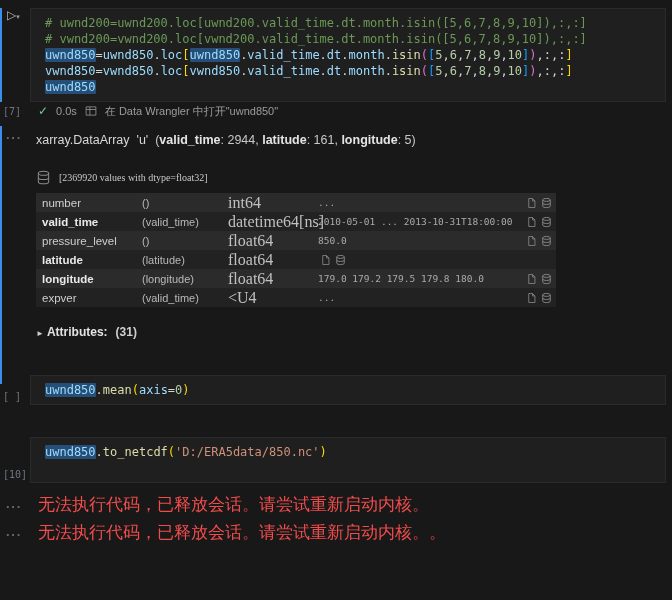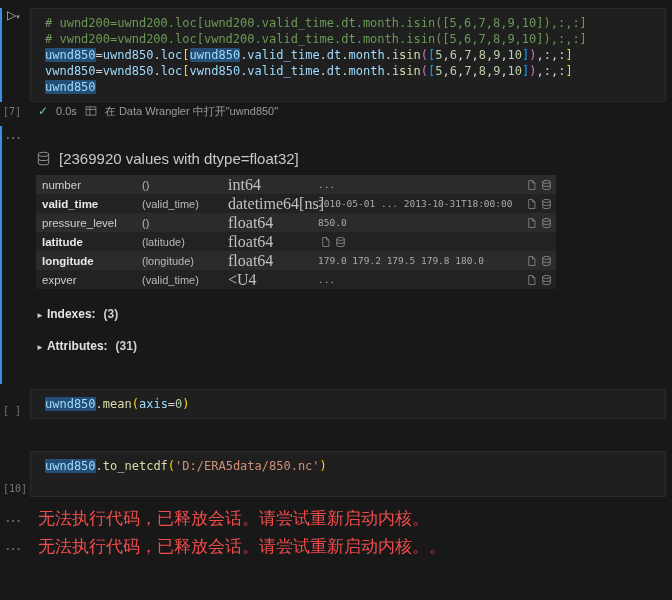--- a/index.html
+++ b/index.html
@@ -62,21 +62,21 @@
   .ic { color:#8a8a8a; flex-shrink:0; }
 
   .out { padding-left:6px; }
   .xr-header { margin-top:4px; font-size:12.5px; white-space:pre; line-height:16px; }
   .tk.xt { color:#d8d8d8; }
   .tk.xn { color:#d8d8d8; }
   .tk.xb { color:#e4e4e4; font-weight:700; }
   .tk.xf { color:#c8c8c8; }
 
   .xr-preview { margin-top:22px; display:flex; align-items:center; gap:8px; }
-  .xr-preview .txt { font-family:Liberation Sans, sans-serif; font-size:15px; color:#c9c9c9; }
+  .xr-preview .txt { font-family:Liberation Serif, serif; font-size:10px; color:#c9c9c9; }
 
   .xr-sec { margin-top:18px; font-size:12px; cursor:pointer; }
   .xr-sec .arrow { font-size:8px; color:#cccccc; margin-right:3px; }
   .xr-sec .lbl { font-weight:700; color:#e2e2e2; }
   .xr-sec .cnt { font-weight:700; color:#d0d0d0; margin-left:8px; }
 
   .xr-table { margin-top:8px; width:520px; }
   .xr-row { height:19px; display:flex; align-items:center; padding-left:6px; }
   .xr-row:nth-child(odd)  { background:#2b2b2b; }
   .xr-row:nth-child(even) { background:#222222; }
@@ -121,20 +121,21 @@
       <span class="wr-link">在 Data Wrangler 中打开"uwnd850"</span>
     </div>
   </div>
 </div>
 
 <div class="row" id="row-out1">
   <div class="gutter">
     <div class="gut-more">···</div>
   </div>
   <div class="content out">
+    <div class="xr-header"><span class="tk xt">xarray.DataArray</span><span class="tk xf">  </span><span class="tk xn">'u'</span><span class="tk xf">  (</span><span class="tk xb">valid_time</span><span class="tk xf">: 2944, </span><span class="tk xb">latitude</span><span class="tk xf">: 161, </span><span class="tk xb">longitude</span><span class="tk xf">: 5)</span></div>
 
     <div class="xr-preview">
       <svg class="ic" width="15" height="15" viewBox="0 0 16 16">
           <ellipse cx="8" cy="3.5" rx="5.5" ry="2.2" fill="none" stroke="currentColor" stroke-width="1.1"></ellipse>
           <path d="M2.5 3.5v9c0 1.2 2.5 2.2 5.5 2.2s5.5-1 5.5-2.2v-9" fill="none" stroke="currentColor" stroke-width="1.1"></path>
           <path d="M2.5 8c0 1.2 2.5 2.2 5.5 2.2S13.5 9.2 13.5 8" fill="none" stroke="currentColor" stroke-width="1.1"></path>
         </svg>
       <span class="txt">[2369920 values with dtype=float32]</span>
     </div>
 
@@ -236,23 +237,20 @@
             </svg>
             <svg class="ic" width="11" height="12" viewBox="0 0 16 16">
               <ellipse cx="8" cy="3.5" rx="5.5" ry="2.2" fill="none" stroke="currentColor" stroke-width="1.3"></ellipse>
               <path d="M2.5 3.5v9c0 1.2 2.5 2.2 5.5 2.2s5.5-1 5.5-2.2v-9" fill="none" stroke="currentColor" stroke-width="1.3"></path>
               <path d="M2.5 8c0 1.2 2.5 2.2 5.5 2.2S13.5 9.2 13.5 8" fill="none" stroke="currentColor" stroke-width="1.3"></path>
             </svg>
           </span>
       </div>
     </div>
 
-    <div class="xr-sec xr-idx">
-      <span class="arrow">►</span><span class="lbl">Indexes:</span><span class="cnt">(3)</span>
-    </div>
     <div class="xr-sec xr-attr">
       <span class="arrow">►</span><span class="lbl">Attributes:</span><span class="cnt">(31)</span>
     </div>
   </div>
 </div>
 
 <div class="row" id="row-cell2">
   <div class="gutter">
     <div class="gut-exec">[ ]</div>
   </div>

